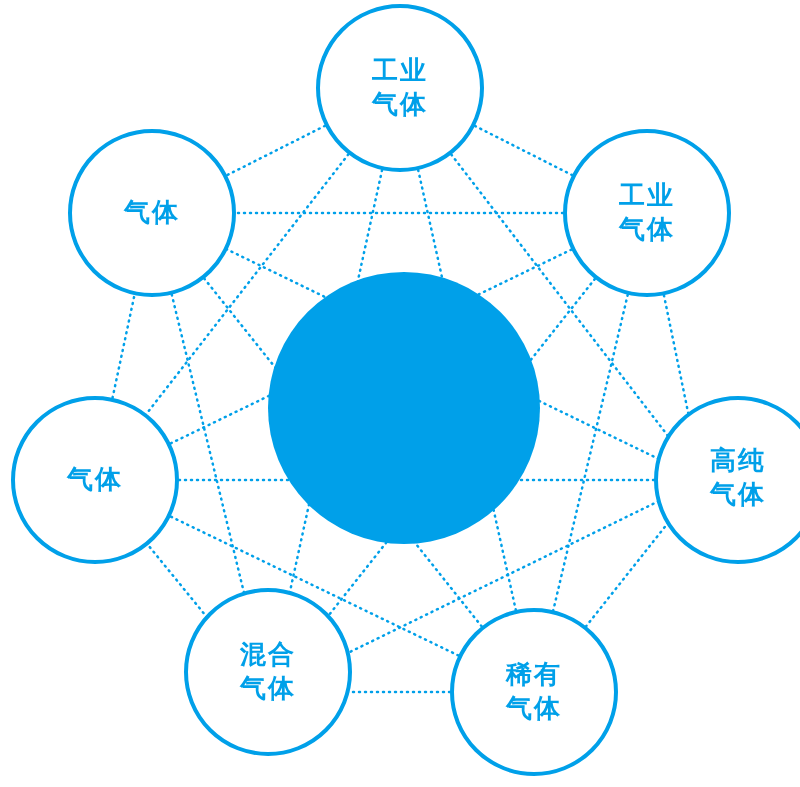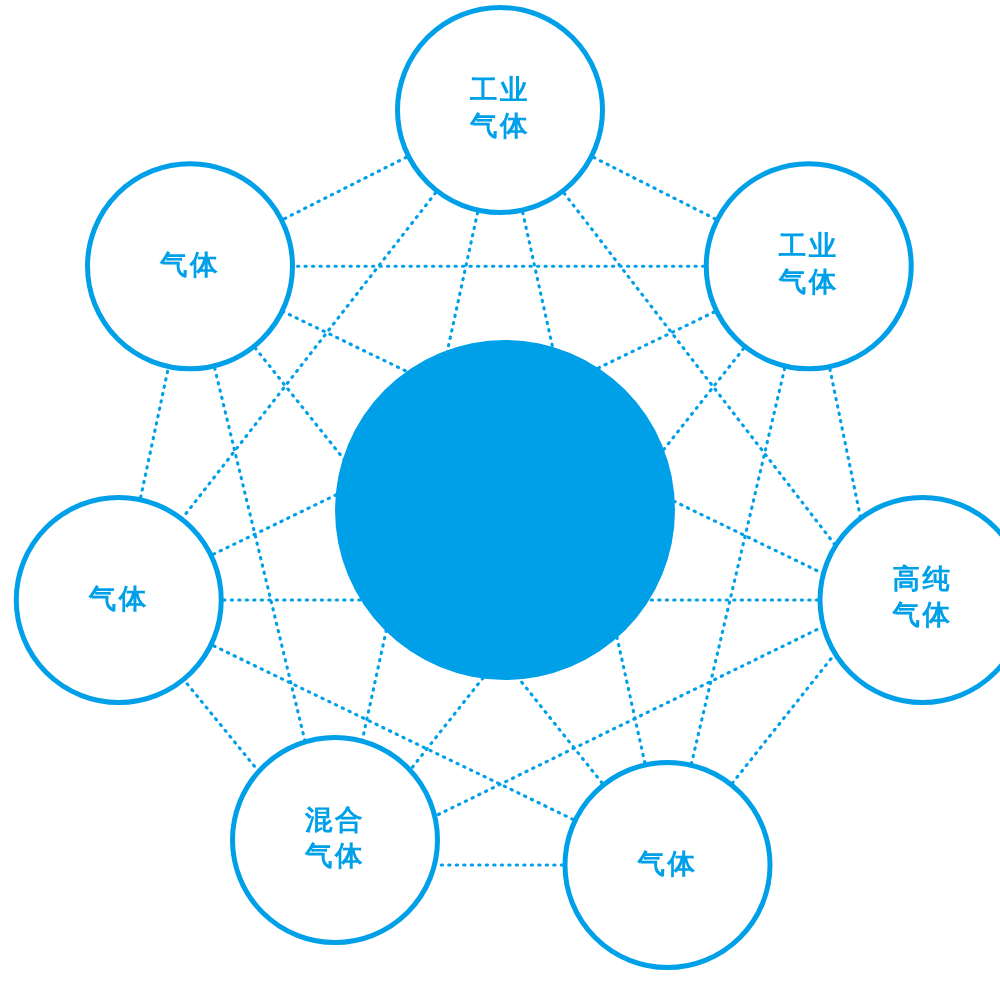--- a/index.html
+++ b/index.html
@@ -32,21 +32,21 @@
     background: #ffffff;
     box-sizing: border-box;
     display: flex;
     align-items: center;
     justify-content: center;
     text-align: center;
     z-index: 2;
   }
   .node .label {
     font-weight: bold;
-    font-size: 22px;
+    font-size: 26px;
     line-height: 1.3;
     letter-spacing: 2px;
   }
 </style>
 </head>
 <body>
 
 <div id="stage">
   <svg id="links" width="800" height="787">
       <line x1="400" y1="88" x2="647" y2="213" stroke="#00A0E9" stroke-width="2.5" stroke-dasharray="1 5" stroke-linecap="round"></line>
@@ -86,20 +86,21 @@
       </div>
     </div>
     <div class="node" style="left: 654px; top: 396px; width: 168px; height: 168px; border: 4px solid rgb(0, 160, 233); font-family: Liberation Mono, monospace;">
       <div class="label" style="color: rgb(0, 160, 233);">
         <div>高纯</div>
         <div>气体</div>
       </div>
     </div>
     <div class="node" style="left: 450px; top: 608px; width: 168px; height: 168px; border: 4px solid rgb(0, 160, 233);">
       <div class="label" style="color: rgb(0, 160, 233);">
+        <div>稀有</div>
         <div>气体</div>
       </div>
     </div>
     <div class="node" style="left: 184px; top: 588px; width: 168px; height: 168px; border: 4px solid rgb(0, 160, 233);">
       <div class="label" style="color: rgb(0, 160, 233);">
         <div>混合</div>
         <div>气体</div>
       </div>
     </div>
     <div class="node" style="left: 11px; top: 396px; width: 168px; height: 168px; border: 4px solid rgb(0, 160, 233);">

